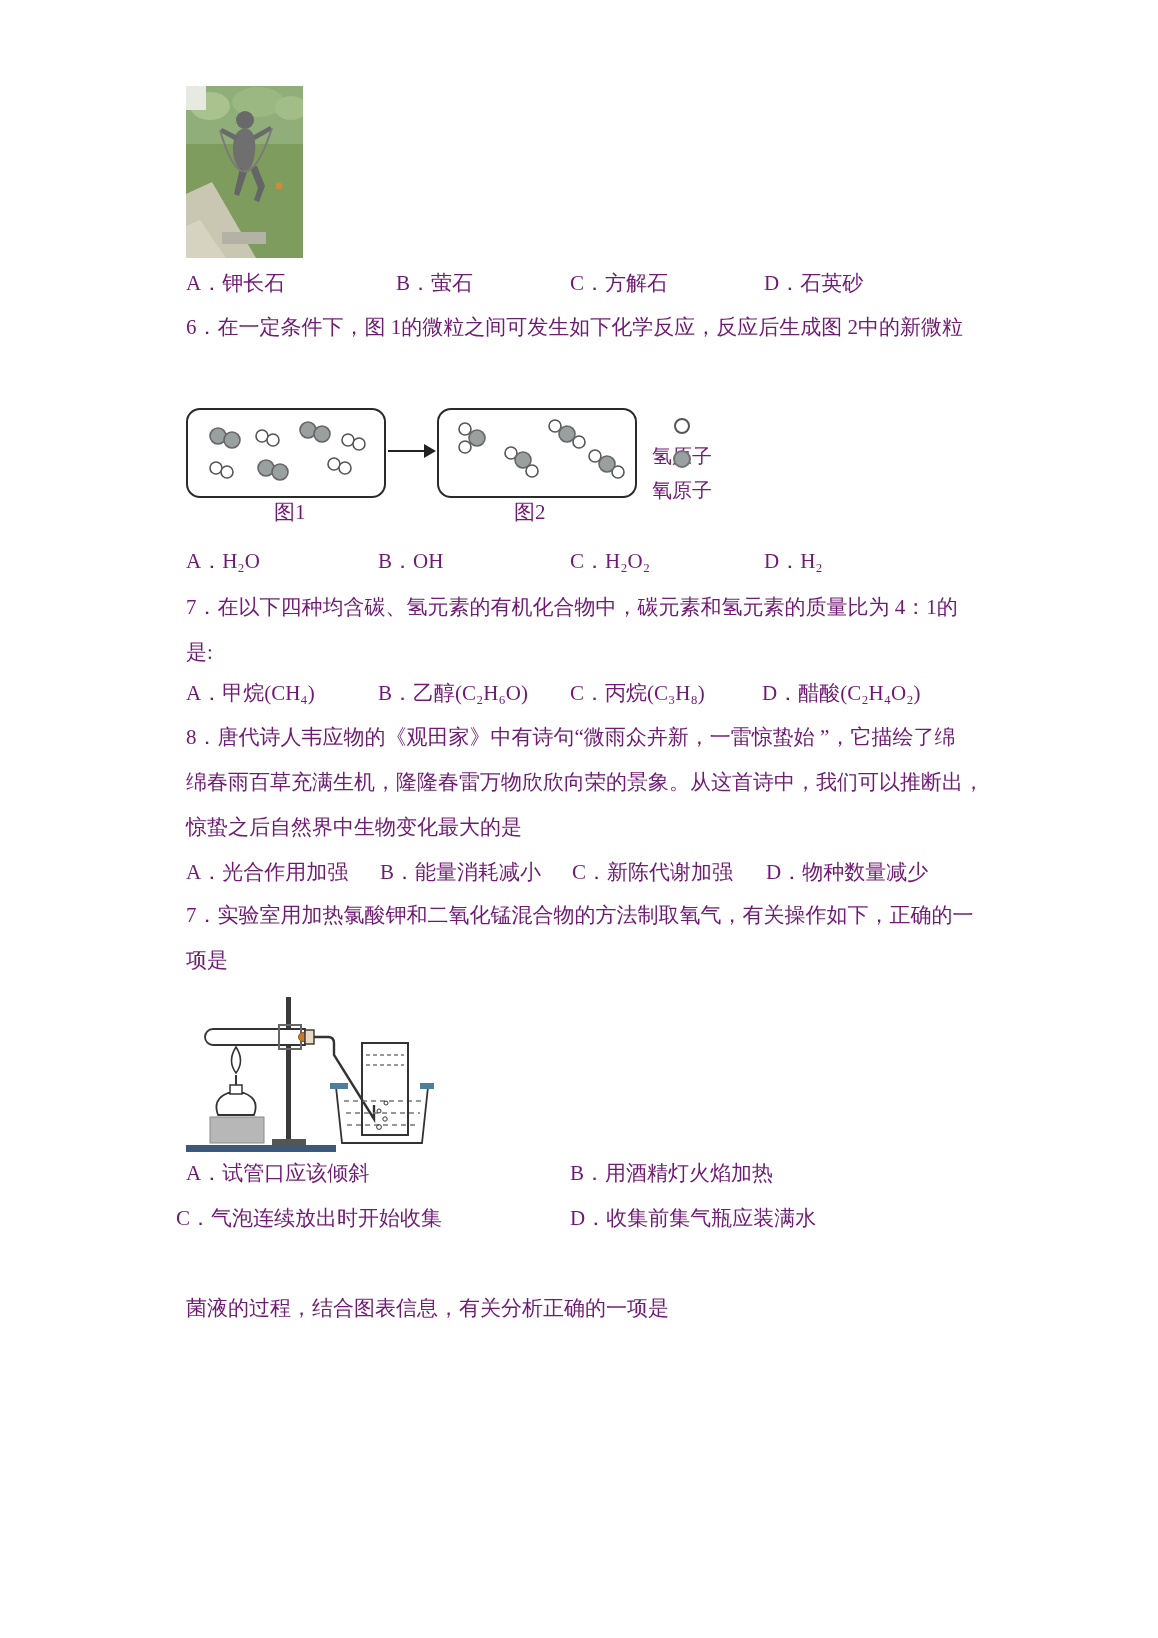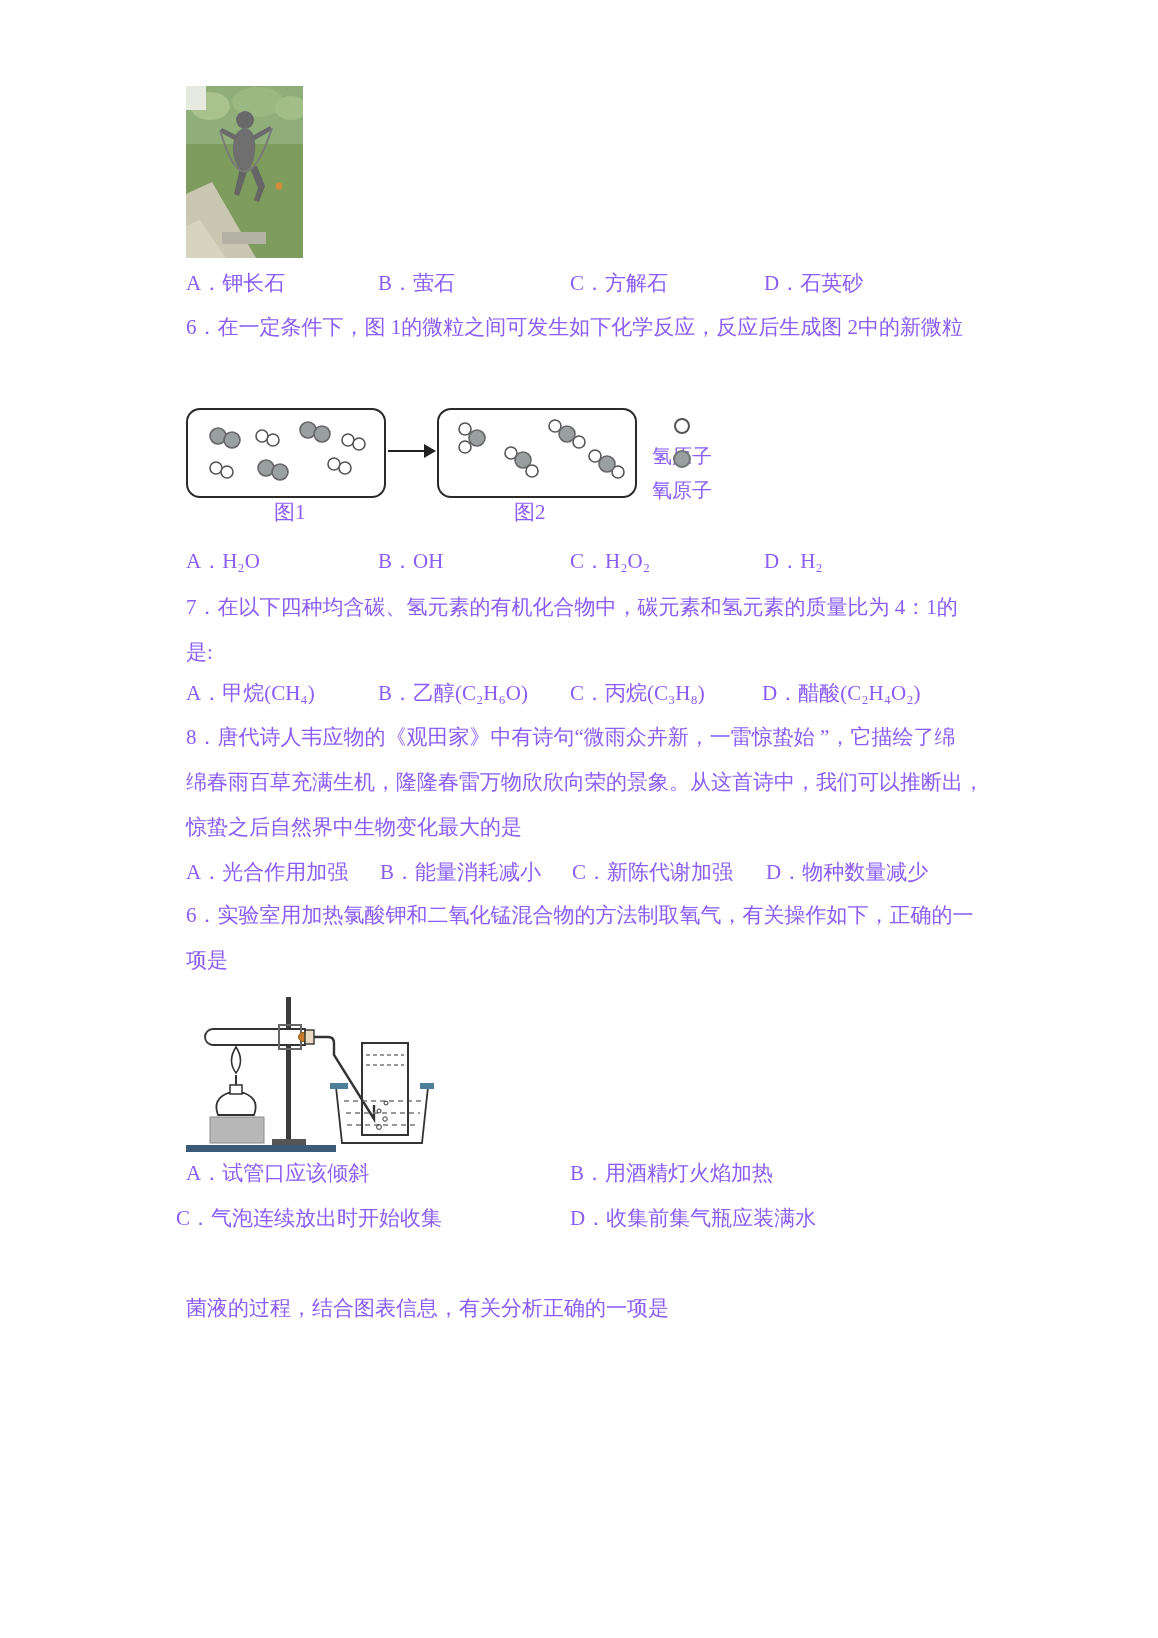--- a/index.html
+++ b/index.html
@@ -1,16 +1,16 @@
 <!DOCTYPE html>
 <html><head>
 <meta charset="utf-8">
 <style>
   html,body{margin:0;padding:0;background:#ffffff;}
-  .page{position:relative;width:1158px;height:1638px;background:#fff;color:#8b5cf6;
+  .page{position:relative;width:1158px;height:1638px;background:#fff;color:#701a75;
         font-family:"Liberation Serif","DejaVu Serif",serif;font-size:21px;overflow:hidden;}
   .tline{position:absolute;white-space:nowrap;line-height:30px;}
   .opt{position:absolute;white-space:nowrap;line-height:30px;}
   .photo{position:absolute;left:186px;top:86px;width:117px;height:172px;overflow:hidden;}
   .figbox{position:absolute;width:196px;height:86px;border:2px solid #2a2a2a;border-radius:14px;background:#fff;}
   .caption{position:absolute;white-space:nowrap;line-height:28px;text-align:center;}
   .legend-row{position:absolute;display:flex;align-items:center;gap:10px;font-size:20px;line-height:24px;flex-direction:column;}
   .dot{display:inline-block;border-radius:50%;flex:0 0 auto;}
   .dot.h{width:12px;height:12px;background:#ffffff;border:2px solid #555;}
   .dot.o{width:14px;height:14px;background:#9aa0a0;border:2px solid #6e7474;}
@@ -39,21 +39,21 @@
       <path d="M52,50 L36,42 l-2,4 16,9 z" fill="#6a6a6a"></path>
       <path d="M66,50 L84,40 l2,4 -17,10 z" fill="#6a6a6a"></path>
       <path d="M54,82 l-6,26 5,2 8,-24 z" fill="#656565"></path>
       <path d="M64,82 l8,20 -4,12 5,2 6,-16 -8,-20 z" fill="#656565"></path>
       <path d="M34,44 Q58,128 86,42" fill="none" stroke="#7a7a7a" stroke-width="2"></path>
       <circle cx="93" cy="100" r="3.5" fill="#d08a3a"></circle>
     </svg>
   </div>
 
   <span class="opt" style="left:186px;top:268px">A．钾长石</span>
-  <span class="opt" style="left:378px;top:268px">B．萤石</span>
+  <span class="opt" style="left:396px;top:268px">B．萤石</span>
   <span class="opt" style="left:570px;top:268px">C．方解石</span>
   <span class="opt" style="left:764px;top:268px">D．石英砂</span>
 
   <div class="tline" style="left:186px;top:312px">6．在一定条件下，图 1的微粒之间可发生如下化学反应，反应后生成图 2中的新微粒</div>
 
   <div class="figbox" style="left:186px;top:408px">
     <svg viewBox="0 0 192 82" width="192" height="82">
       <g stroke-width="1.6">
         <circle cx="30" cy="26" r="8" fill="#9aa0a0" stroke="#666"></circle>
           <circle cx="44" cy="30" r="8" fill="#9aa0a0" stroke="#666"></circle>
@@ -124,21 +124,21 @@
   <span class="opt" style="left:762px;top:678px">D．醋酸(C₂H₄O₂)</span>
 
   <div class="tline" style="left:186px;top:722px">8．唐代诗人韦应物的《观田家》中有诗句“微雨众卉新，一雷惊蛰始 ”，它描绘了绵</div>
   <div class="tline" style="left:186px;top:812px">惊蛰之后自然界中生物变化最大的是</div>
   <div class="tline" style="left:186px;top:767px">绵春雨百草充满生机，隆隆春雷万物欣欣向荣的景象。从这首诗中，我们可以推断出，</div>
   <span class="opt" style="left:186px;top:857px">A．光合作用加强</span>
   <span class="opt" style="left:380px;top:857px">B．能量消耗减小</span>
   <span class="opt" style="left:572px;top:857px">C．新陈代谢加强</span>
   <span class="opt" style="left:766px;top:857px">D．物种数量减少</span>
 
-  <div class="tline" style="left:186px;top:900px">6．实验室用加热氯酸钾和二氧化锰混合物的方法制取氧气，有关操作如下，正确的一</div>
+  <div class="tline" style="left:186px;top:900px">7．实验室用加热氯酸钾和二氧化锰混合物的方法制取氧气，有关操作如下，正确的一</div>
   <div class="tline" style="left:186px;top:945px">项是</div>
 
   <div class="lab">
     <svg viewBox="0 0 250 170" width="250" height="170">
       <rect x="0" y="160" width="150" height="7" fill="#3c5a77"></rect>
       <rect x="100" y="12" width="5" height="148" fill="#3a3a3a"></rect>
       <rect x="86" y="154" width="34" height="6" fill="#555"></rect>
       <rect x="24" y="132" width="54" height="26" fill="#b7b7b7" stroke="#8a8a8a"></rect>
       <path d="M32,130 q-6,-16 10,-22 h16 q16,6 10,22 z" fill="#fff" stroke="#333" stroke-width="1.8"></path>
       <rect x="44" y="100" width="12" height="9" fill="#fff" stroke="#333" stroke-width="1.5"></rect>

